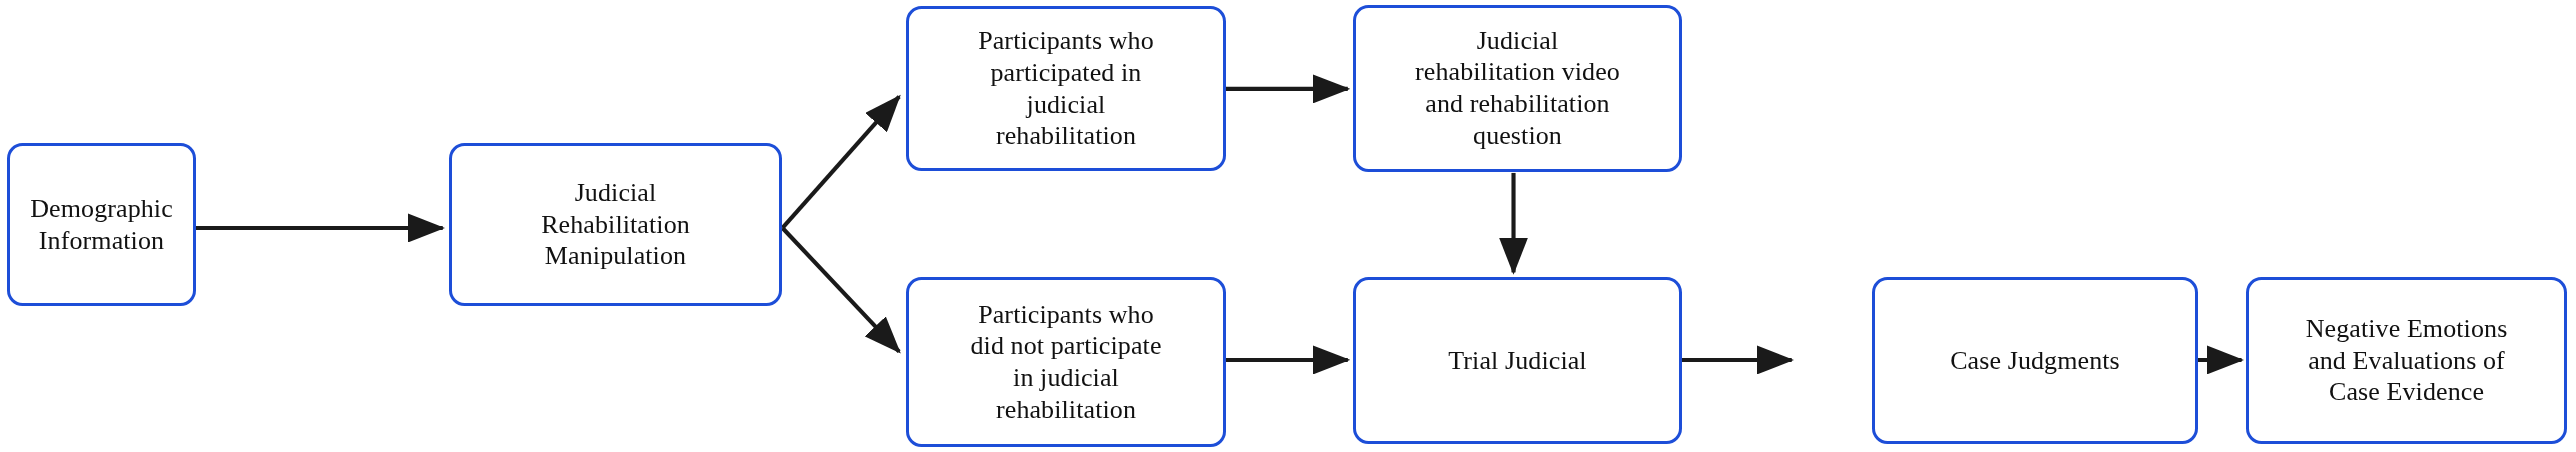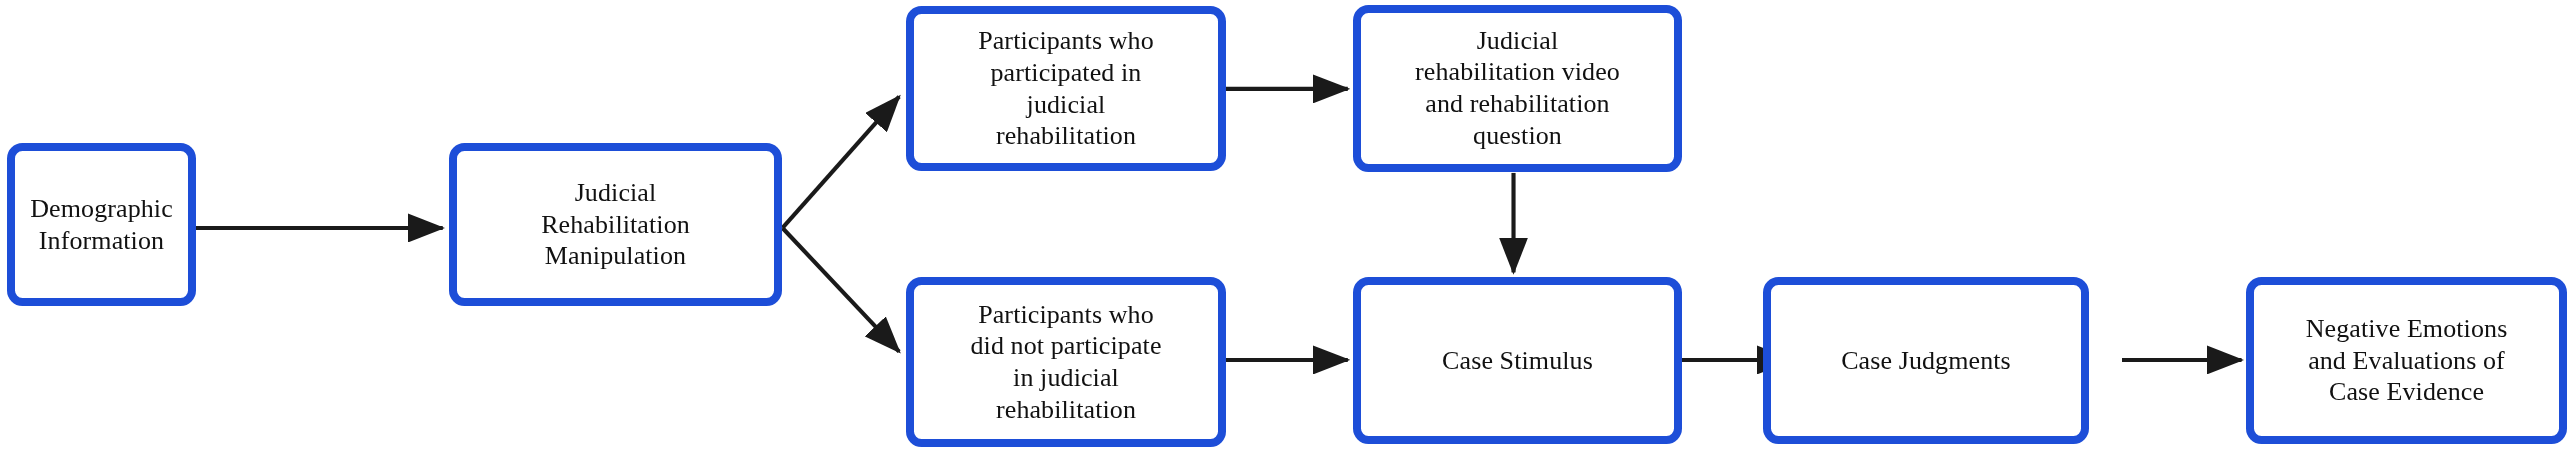--- a/index.html
+++ b/index.html
@@ -12,21 +12,21 @@
     width: 2576px;
     height: 453px;
     background: #ffffff;
     overflow: hidden;
     font-family: "Liberation Serif", "DejaVu Serif", serif;
   }
   .node {
     position: absolute;
     box-sizing: border-box;
     background: #ffffff;
-    border: 8px solid #1d4ed8;
+    border: 3px solid #1d4ed8;
     border-radius: 15.4px;
     display: flex;
     align-items: center;
     justify-content: center;
     text-align: center;
     padding: 3.6px 8.3px;
   }
   .node-label {
     font-family: "Liberation Serif", "DejaVu Serif", serif;
     font-size: 26px;
@@ -99,24 +99,24 @@
   </div>
 
   <div class="node" style="left: 906px; top: 277px; width: 320px; height: 170px;">
     <span class="node-label">Participants who
 did not participate
 in judicial
 rehabilitation</span>
   </div>
 
   <div class="node" style="left: 1353px; top: 277px; width: 329px; height: 167px;">
-    <span class="node-label">Case Stimulus</span>
+    <span class="node-label">Trial Judicial</span>
   </div>
 
-  <div class="node" style="left: 1763px; top: 277px; width: 326px; height: 167px;">
+  <div class="node" style="left: 1872px; top: 277px; width: 326px; height: 167px;">
     <span class="node-label">Case Judgments</span>
   </div>
 
   <div class="node" style="left: 2246px; top: 277px; width: 321px; height: 167px;">
     <span class="node-label">Negative Emotions
 and Evaluations of
 Case Evidence</span>
   </div>
 
 </div>

